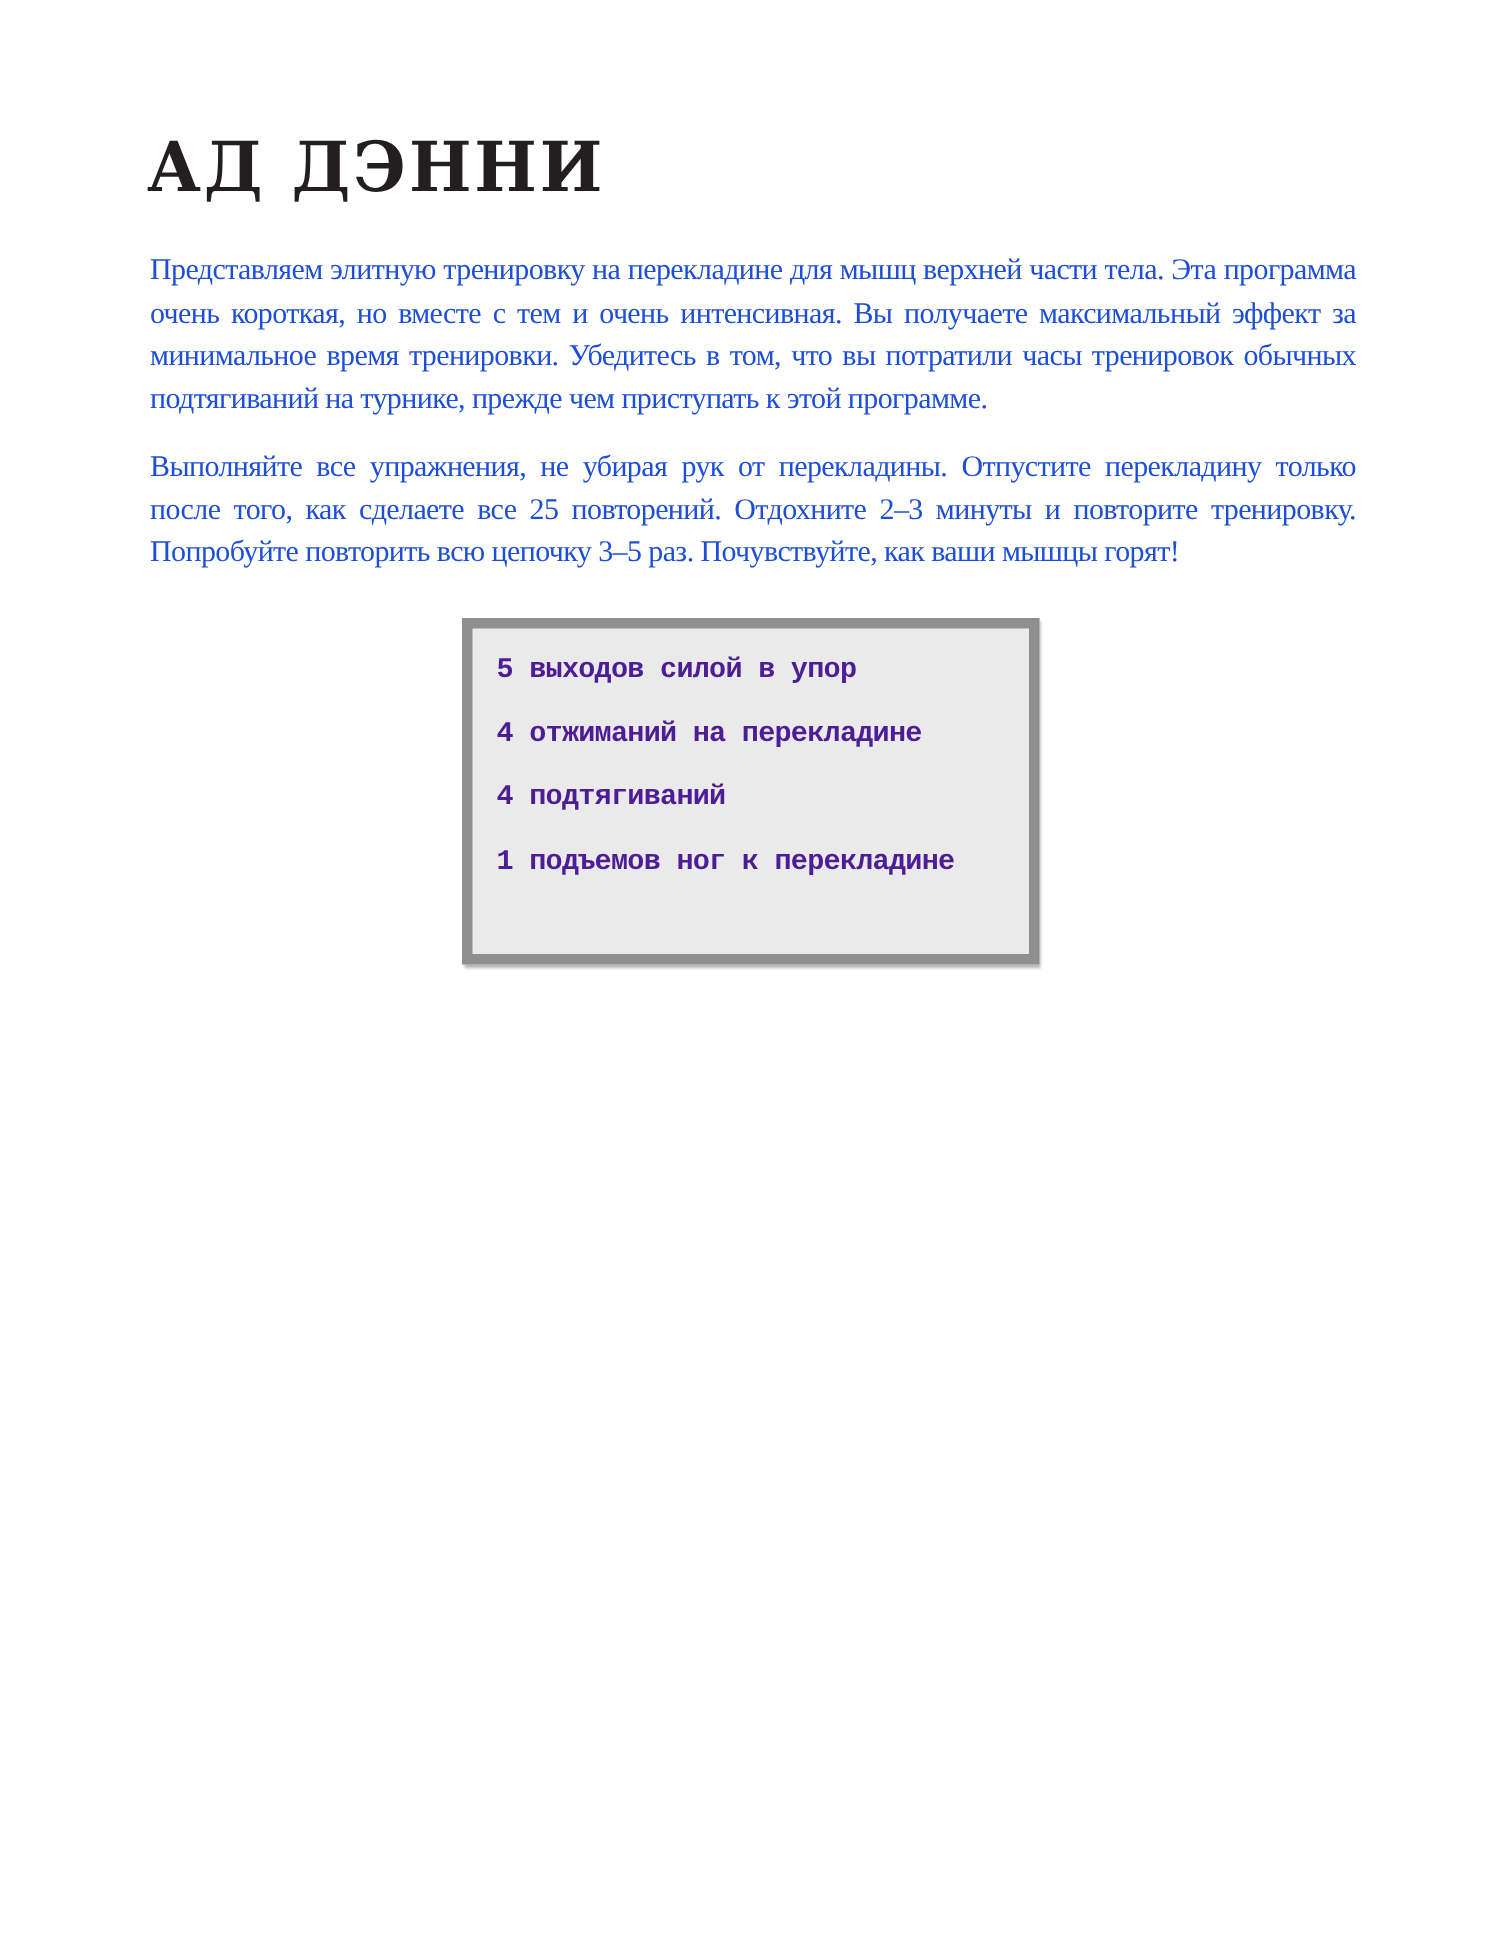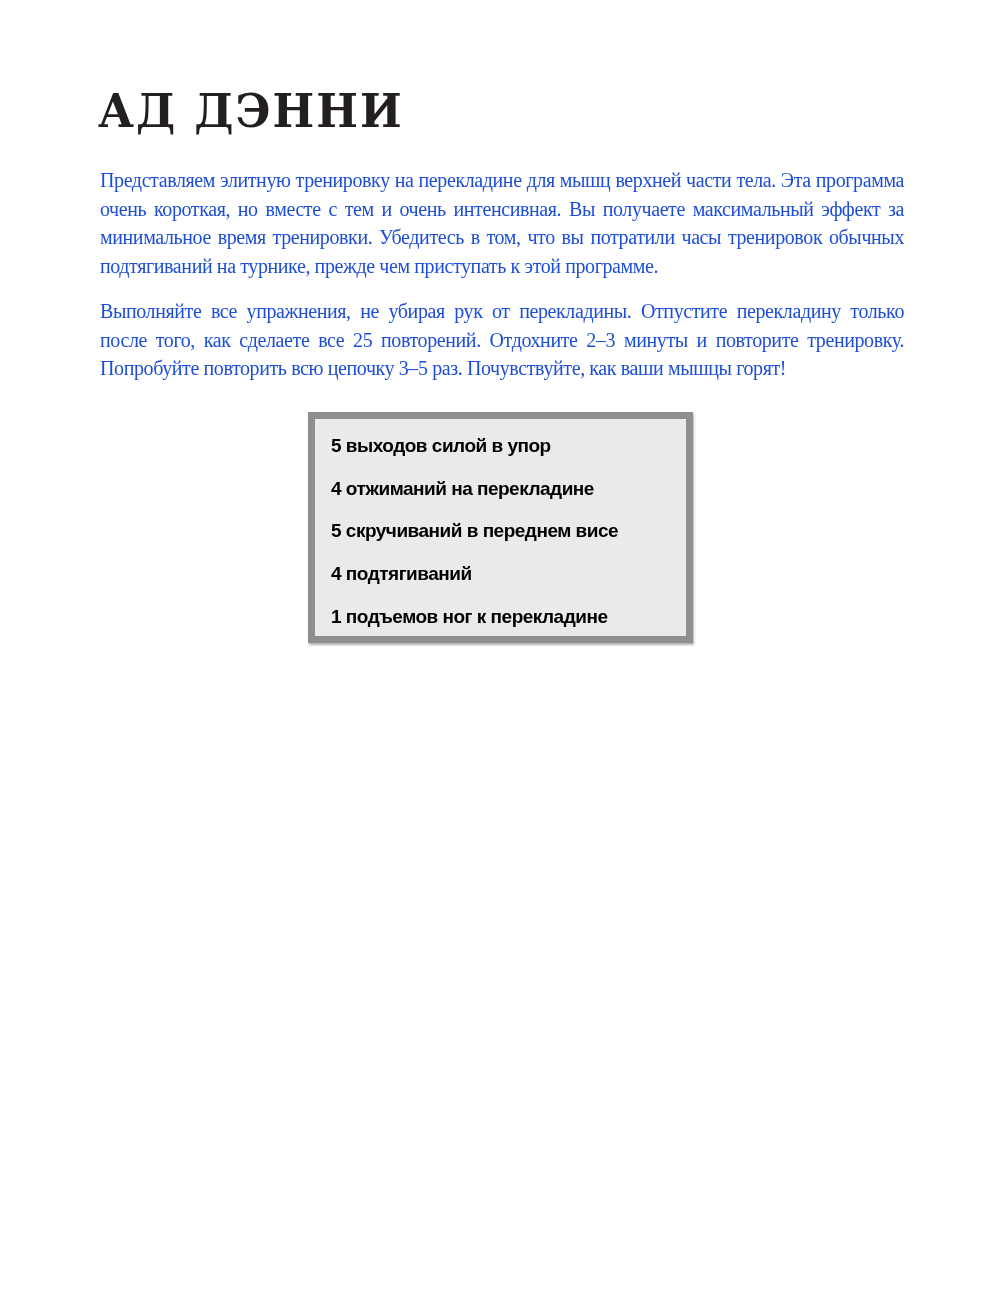--- a/index.html
+++ b/index.html
@@ -56,25 +56,25 @@
   }
   .workout-box ul {
     list-style: none;
     margin: 0;
     padding: 6px 10px 0 16px;
   }
   .workout-box li {
     height: 42.6px;
     display: flex;
     align-items: center;
-    font-family: Liberation Sans, sans-serif;
+    font-family: Liberation Mono, monospace;
     font-weight: bold;
     font-size: 19px;
     letter-spacing: -0.5px;
-    color: #000000;
+    color: #4c1d95;
     white-space: nowrap;
   }
   .footer-bar {
     position: absolute;
     left: 515px;
     top: 1211px;
     width: 383px;
     height: 32px;
     background: #f9a8d4;
     display: flex;
@@ -117,21 +117,20 @@
 
   <div class="body-text">
     <p>Представляем элитную тренировку на перекладине для мышц верхней части тела. Эта программа очень короткая, но вместе с тем и очень интенсивная. Вы получаете максимальный эффект за минимальное время тренировки. Убедитесь в том, что вы потратили часы тренировок обычных подтягиваний на турнике, прежде чем приступать к этой программе.</p>
     <p>Выполняйте все упражнения, не убирая рук от перекладины. Отпустите перекладину только после того, как сделаете все 25 повторений. Отдохните 2–3 минуты и повторите тренировку. Попробуйте повторить всю цепочку 3–5 раз. Почувствуйте, как ваши мышцы горят!</p>
   </div>
 
   <div class="workout-box">
     <ul>
       <li>5 выходов силой в упор</li>
       <li>4 отжиманий на перекладине</li>
-      <li>5 скручиваний в переднем висе</li>
       <li>4 подтягиваний</li>
       <li>1 подъемов ног к перекладине</li>
     </ul>
   </div>
 
   <div class="footer-bar">
     <span class="footer-chapter">13. Уличные тренировки</span>
   </div>
 
   <div class="footer-pagenum">168</div>

